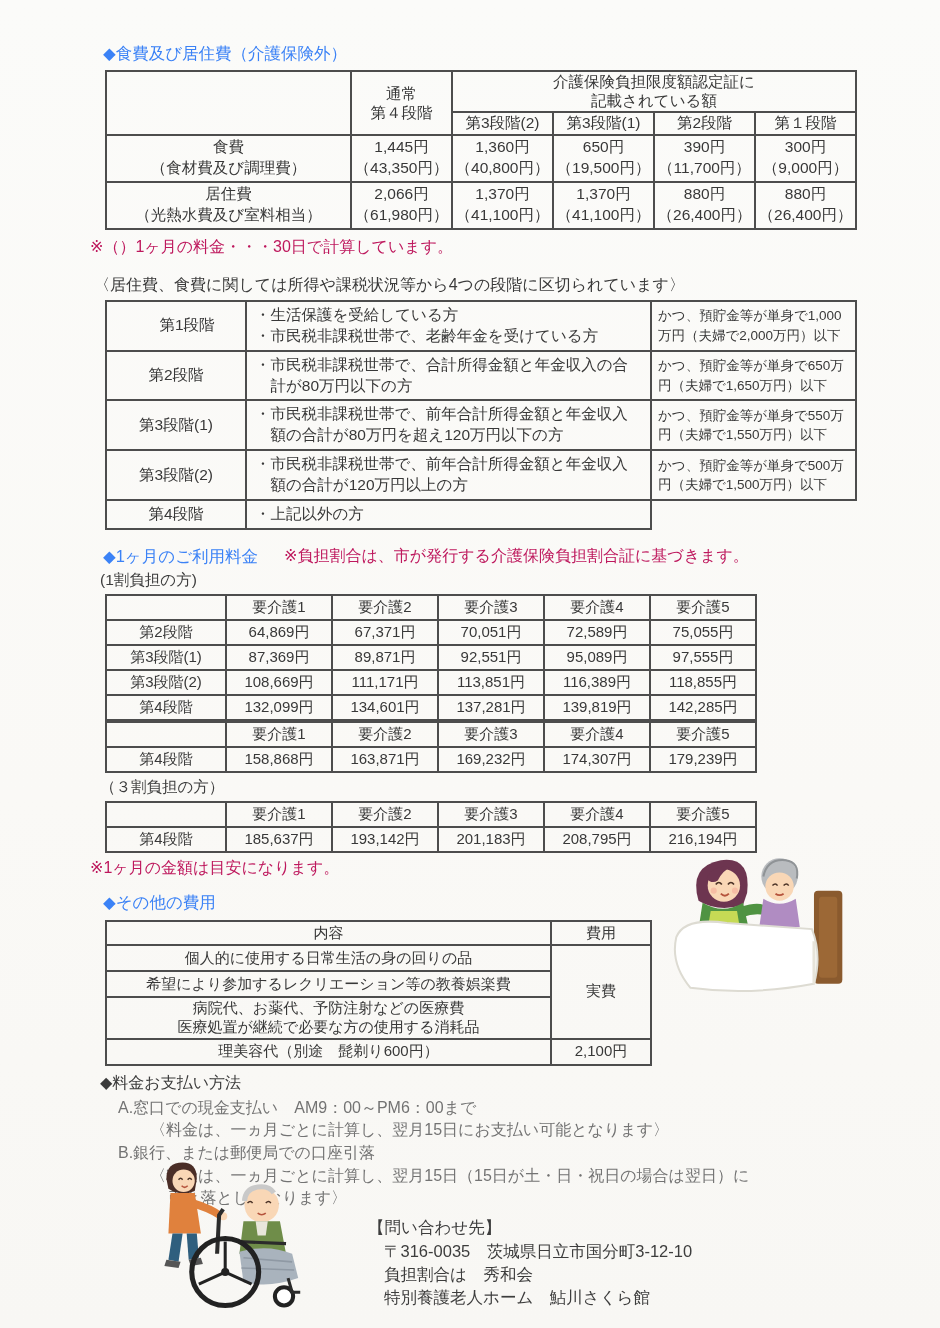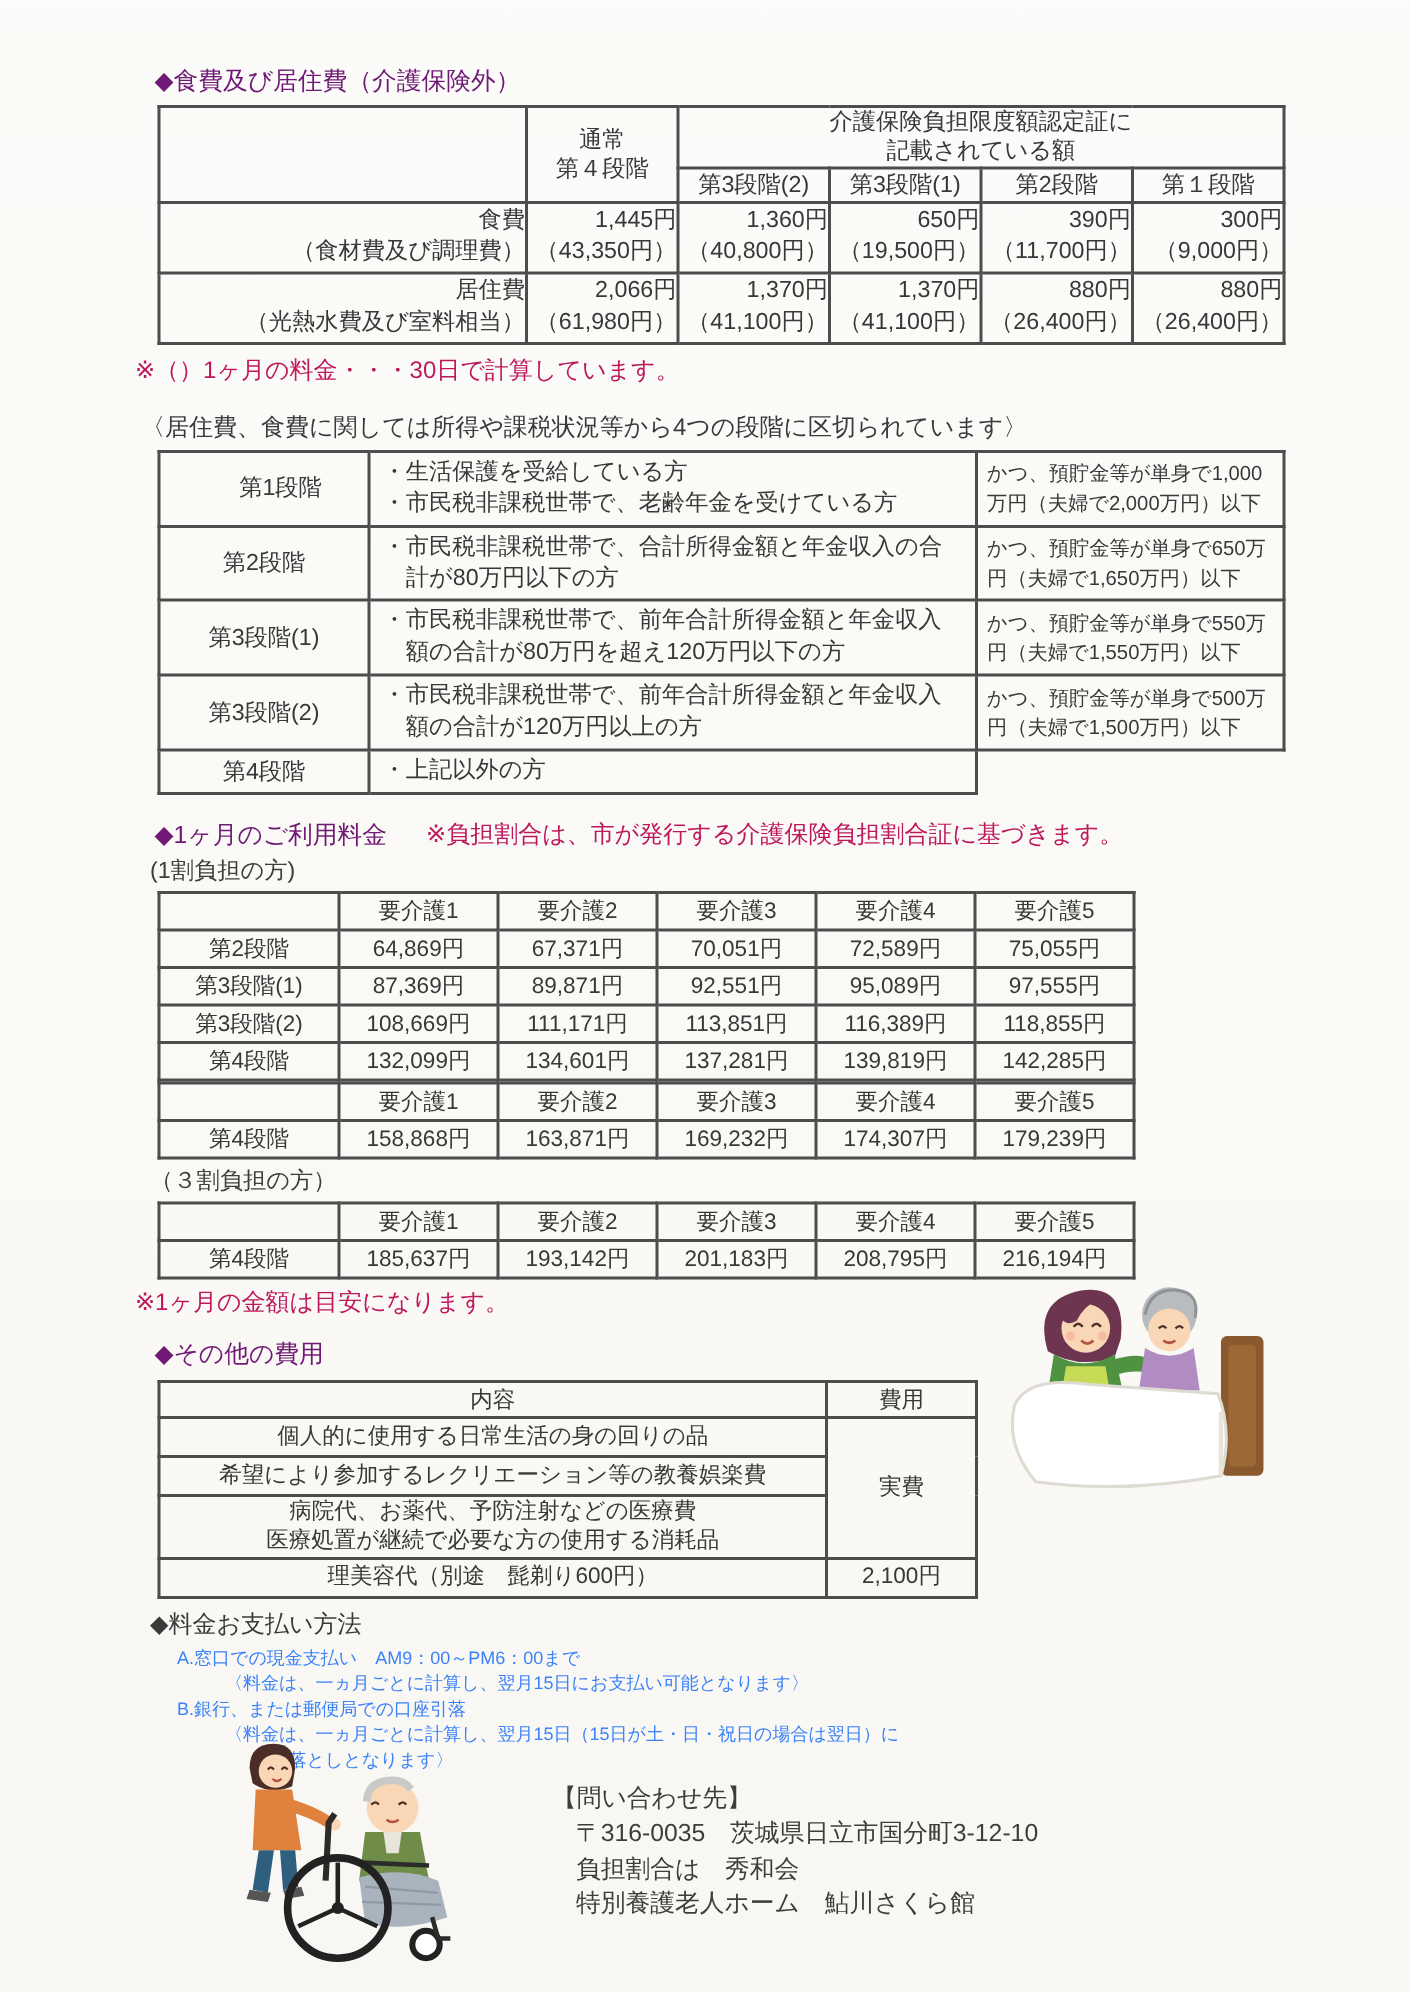--- a/index.html
+++ b/index.html
@@ -6,37 +6,37 @@
   html,body { width:940px; height:1328px; }
   body {
     position:relative;
     overflow:hidden;
     background:linear-gradient(180deg,#fbfbf9 0%,#faf9f6 60%,#f8f7f4 100%);
     font-family:"Liberation Sans","DejaVu Sans",sans-serif;
     color:#3a3a3a;
   }
   .page { position:absolute; inset:0; }
 
-  .sec-title { font-size:16.5px; color:#701a75; white-space:nowrap; }
+  .sec-title { font-size:16.5px; color:#3b82f6; white-space:nowrap; }
   .note { font-size:16px; color:#be185d; white-space:nowrap; }
   .sub-label { font-size:15.5px; color:#3d3d3d; white-space:nowrap; }
 
   table { border-collapse:collapse; table-layout:fixed; }
   td {
     border:2px solid #4d4d4d;
     text-align:center; vertical-align:middle;
     color:#383838; font-weight:normal;
   }
 
   
   .t1-title { margin:43px 0 5px 103px; }
   .t-meal { width:750px; margin-left:105px; font-size:15.5px; }
   .t-meal .h1 td { height:40px; line-height:1.25; }
   .t-meal .h2 td { height:23px; }
-  .t-meal .d td { height:47px; line-height:1.35;text-align:right; }
+  .t-meal .d td { height:47px; line-height:1.35; }
   .meal-note { margin:7px 0 0 90px; }
 
   
   .seg-title { margin:17px 0 4px 94px; font-size:16px; white-space:nowrap; }
   .t-seg { width:750px; margin-left:105px; font-size:15.5px; }
   .t-seg .r1 td { height:47px;padding-left:22px; }
   .t-seg .r2 td { height:47px; }
   .t-seg .r3 td { height:45px; }
   .t-seg .r4 td { height:45px; }
   .t-seg .r5 td { height:23px; }
@@ -59,21 +59,21 @@
   .t-other { width:545px; margin-left:105px; font-size:15px; }
   .t-other .hr td { height:24px;margin-left:36px; }
   .t-other .or1 td { height:26px; }
   .t-other .or2 td { height:26px; }
   .t-other .or3 td { height:38px; }
   .t-other .or4 td { height:26px; }
   .t-other td.lft { text-align:center; padding:1px 6px; line-height:1.25; }
 
   
   .pay-title { margin:7px 0 3px 100px; font-size:16px; white-space:nowrap; }
-  .pay-line { font-size:12px; line-height:1.42; white-space:nowrap; color:#3b82f6; }
+  .pay-line { font-size:16px; line-height:1.42; white-space:nowrap; color:#737373; }
   .pl-a  { margin-left:118px; }
   .pl-an { margin-left:150px; }
   .pl-b  { margin-left:118px; }
   .pl-bn1{ margin-left:150px; }
   .pl-bn2{ margin-left:168px; }
 
   
   .contact { margin:6px 0 0 368px; font-size:16.5px; color:#3d3d3d; }
   .contact div { white-space:nowrap; line-height:1.42; }
   .c-ind { margin-left:16px; }

